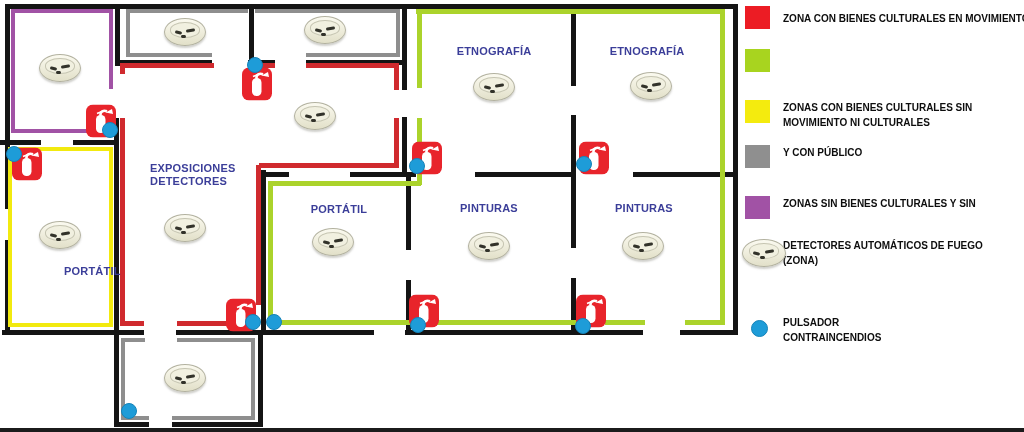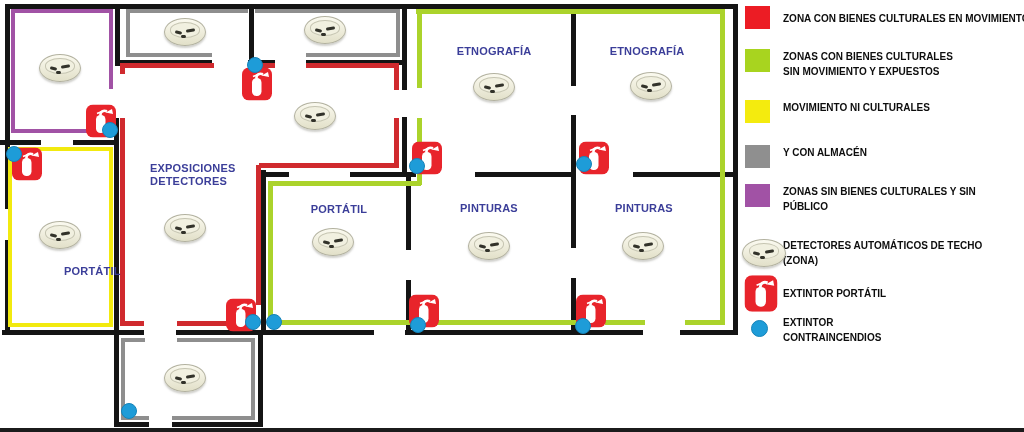--- a/index.html
+++ b/index.html
@@ -308,85 +308,65 @@
           <div class="legend-swatch" style="background: rgb(236, 28, 36);"></div>
         </div>
         <div class="legend-text" style="padding-top: 5px;">
           <div>ZONA CON BIENES CULTURALES EN MOVIMIENTO</div>
         </div>
       </div>
       <div class="legend-item" style="top: 49px;">
         <div class="legend-icon">
           <div class="legend-swatch" style="background: rgb(168, 212, 31);"></div>
         </div>
+      </div>
+      <div class="legend-item" style="top: 100px;">
+        <div class="legend-icon">
+          <div class="legend-swatch" style="background: rgb(244, 235, 14);"></div>
+        </div>
         <div class="legend-text" style="padding-top: 0px;">
-          <div>ZONAS CON BIENES CULTURALES</div>
-          <div>SIN MOVIMIENTO Y EXPUESTOS</div>
-        </div>
-      </div>
-      <div class="legend-item" style="top: 100px;">
-        <div class="legend-icon">
-          <div class="legend-swatch" style="background: rgb(244, 235, 14);"></div>
+          <div>ZONAS CON BIENES CULTURALES SIN</div>
+          <div>MOVIMIENTO NI CULTURALES</div>
+        </div>
+      </div>
+      <div class="legend-item" style="top: 145px;">
+        <div class="legend-icon">
+          <div class="legend-swatch" style="background: rgb(143, 143, 143);"></div>
         </div>
         <div class="legend-text" style="padding-top: 0px;">
-          <div>MOVIMIENTO NI CULTURALES</div>
-        </div>
-      </div>
-      <div class="legend-item" style="top: 145px;">
-        <div class="legend-icon">
-          <div class="legend-swatch" style="background: rgb(143, 143, 143);"></div>
-        </div>
-        <div class="legend-text" style="padding-top: 0px;">
-          <div>Y CON ALMACÉN</div>
-        </div>
-      </div>
-      <div class="legend-item" style="top: 184px;">
+          <div>Y CON PÚBLICO</div>
+        </div>
+      </div>
+      <div class="legend-item" style="top: 196px;">
         <div class="legend-icon">
           <div class="legend-swatch" style="background: rgb(161, 82, 165);"></div>
         </div>
         <div class="legend-text" style="padding-top: 0px;">
           <div>ZONAS SIN BIENES CULTURALES Y SIN</div>
-          <div>PÚBLICO</div>
         </div>
       </div>
       <div class="legend-item" style="top: 238px;">
         <div class="legend-icon" style="height: 30px;">
           <div class="det" style="left: -3px; top: 1px; width: 44px; height: 28px; transform: none;">
             <div class="outer"></div>
             <div class="inner"></div>
             <div class="dash" style="left: 26%; top: 45%; width: 7px; transform: rotate(14deg);"></div>
             <div class="dash" style="left: 52%; top: 40%; width: 9px; transform: rotate(-8deg);"></div>
             <div class="dash" style="left: 40%; top: 60%; width: 5px; transform: rotate(4deg);"></div>
           </div>
         </div>
         <div class="legend-text" style="padding-top: 0px;">
-          <div>DETECTORES AUTOMÁTICOS DE TECHO</div>
+          <div>DETECTORES AUTOMÁTICOS DE FUEGO</div>
           <div>(ZONA)</div>
-        </div>
-      </div>
-      <div class="legend-item" style="top: 275px;">
-        <div class="legend-icon" style="height: 37px;">
-          <div class="ext" style="left: 1px; top: 2px; width: 30px; height: 33px; transform: scale(1.1);">
-            <svg width="30" height="33" viewBox="0 0 30 33" xmlns="http://www.w3.org/2000/svg">
-              <rect x="0" y="0" width="30" height="33" rx="7" fill="#e8242b"></rect>
-              <rect x="10" y="10.5" width="9.5" height="18" rx="4.5" fill="#ffffff"></rect>
-              <path d="M14.5 11 C14 7 17.5 5.5 21 6.8" stroke="#ffffff" stroke-width="2.6" fill="none"></path>
-              <path d="M19.5 8 L26 4.5 L27 9.5 Z" fill="#ffffff"></path>
-              <path d="M11 9 l5 -2" stroke="#ffffff" stroke-width="1.6"></path>
-            </svg>
-          </div>
-        </div>
-        <div class="legend-text" style="padding-top: 11px;">
-          <div>EXTINTOR PORTÁTIL</div>
         </div>
       </div>
       <div class="legend-item" style="top: 312px;">
         <div class="legend-icon" style="height: 26px;">
           <div class="dot" style="transform: none; left: 6px; top: 8px; width: 17px; height: 17px;"></div>
         </div>
         <div class="legend-text" style="padding-top: 3px;">
-          <div>EXTINTOR</div>
+          <div>PULSADOR</div>
           <div>CONTRAINCENDIOS</div>
         </div>
       </div>
     </div>
   <div id="bottom-edge"></div>
 </div>
 
 </body></html>

